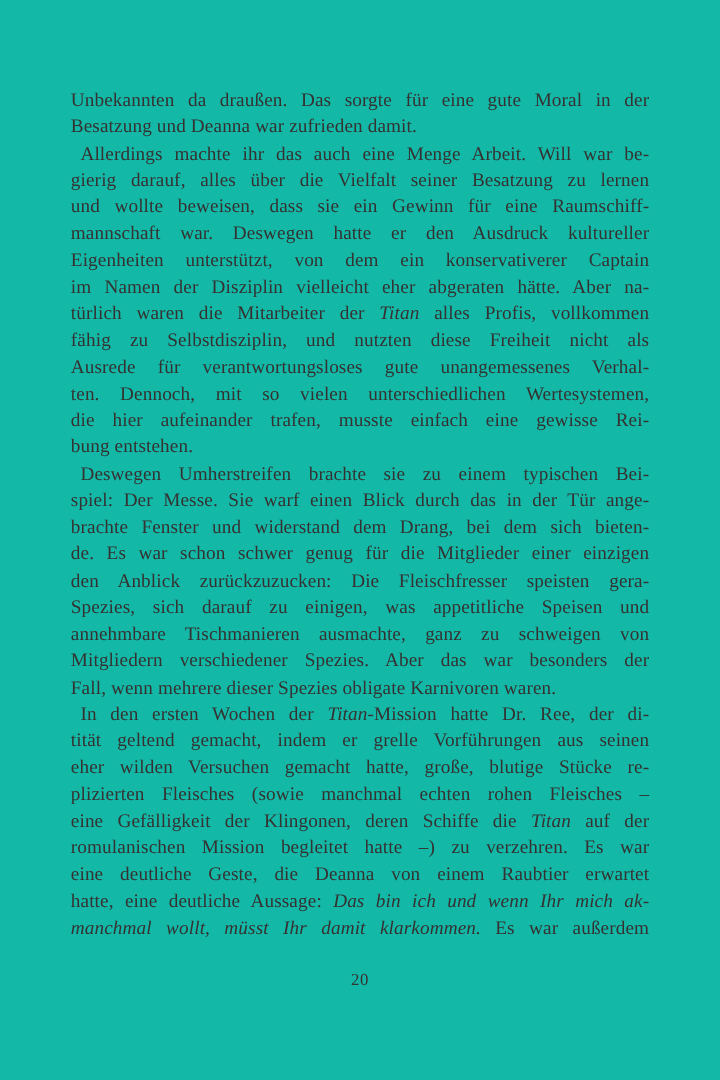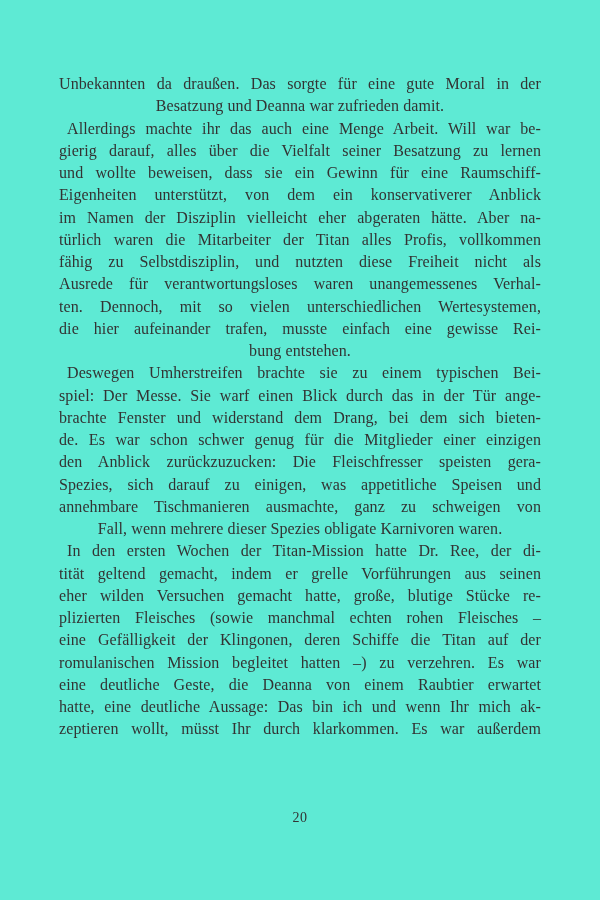--- a/index.html
+++ b/index.html
@@ -4,49 +4,50 @@
 <style>
   html, body {
     margin: 0;
     padding: 0;
     background: #ffffff;
   }
   .page {
     position: relative;
     width: 600px;
     height: 900px;
-    background: #5eead4;
+    background: #14b8a6;
     color: #333333;
     font-family: "Liberation Serif", "DejaVu Serif", serif;
     overflow: hidden;
   }
   .text-column {
     position: absolute;
     left: 59px;
     top: 73px;
     width: 482px;
     font-size: 16px;
     line-height: 22.25px;
     letter-spacing: 0.1px;
   }
   .paragraph {
     margin: 0;
   }
   .text-line {
-    text-align: center;
+    text-align: left;
     white-space: normal;
   }
   .text-line.just {
     text-align: justify;
     text-align-last: justify;
   }
   .text-line.indent {
     text-indent: 8px;
   }
   .seg.it {
+    font-style: italic;
   }
   .page-number {
     position: absolute;
     top: 810px;
     left: 0;
     width: 600px;
     text-align: center;
     font-size: 14px;
     letter-spacing: 0.5px;
     color: #333333;
@@ -58,45 +59,47 @@
 <div class="page">
   <div class="text-column">
       <div class="paragraph">
         <div class="text-line just"><span class="seg">Unbekannten da draußen. Das sorgte für eine gute Moral in der</span></div>
         <div class="text-line"><span class="seg">Besatzung und Deanna war zufrieden damit.</span></div>
       </div>
       <div class="paragraph">
         <div class="text-line just indent"><span class="seg">Allerdings machte ihr das auch eine Menge Arbeit. Will war be-</span></div>
         <div class="text-line just"><span class="seg">gierig darauf, alles über die Vielfalt seiner Besatzung zu lernen</span></div>
         <div class="text-line just"><span class="seg">und wollte beweisen, dass sie ein Gewinn für eine Raumschiff-</span></div>
-        <div class="text-line just"><span class="seg">Eigenheiten unterstützt, von dem ein konservativerer Anblick</span></div>
+        <div class="text-line just"><span class="seg">mannschaft war. Deswegen hatte er den Ausdruck kultureller</span></div>
+        <div class="text-line just"><span class="seg">Eigenheiten unterstützt, von dem ein konservativerer Captain</span></div>
         <div class="text-line just"><span class="seg">im Namen der Disziplin vielleicht eher abgeraten hätte. Aber na-</span></div>
         <div class="text-line just"><span class="seg">türlich waren die Mitarbeiter der </span><span class="seg it">Titan</span><span class="seg"> alles Profis, vollkommen</span></div>
         <div class="text-line just"><span class="seg">fähig zu Selbstdisziplin, und nutzten diese Freiheit nicht als</span></div>
-        <div class="text-line just"><span class="seg">Ausrede für verantwortungsloses waren unangemessenes Verhal-</span></div>
+        <div class="text-line just"><span class="seg">Ausrede für verantwortungsloses gute unangemessenes Verhal-</span></div>
         <div class="text-line just"><span class="seg">ten. Dennoch, mit so vielen unterschiedlichen Wertesystemen,</span></div>
         <div class="text-line just"><span class="seg">die hier aufeinander trafen, musste einfach eine gewisse Rei-</span></div>
         <div class="text-line"><span class="seg">bung entstehen.</span></div>
       </div>
       <div class="paragraph">
         <div class="text-line just indent"><span class="seg">Deswegen Umherstreifen brachte sie zu einem typischen Bei-</span></div>
         <div class="text-line just"><span class="seg">spiel: Der Messe. Sie warf einen Blick durch das in der Tür ange-</span></div>
         <div class="text-line just"><span class="seg">brachte Fenster und widerstand dem Drang, bei dem sich bieten-</span></div>
         <div class="text-line just"><span class="seg">de. Es war schon schwer genug für die Mitglieder einer einzigen</span></div>
         <div class="text-line just"><span class="seg">den Anblick zurückzuzucken: Die Fleischfresser speisten gera-</span></div>
         <div class="text-line just"><span class="seg">Spezies, sich darauf zu einigen, was appetitliche Speisen und</span></div>
         <div class="text-line just"><span class="seg">annehmbare Tischmanieren ausmachte, ganz zu schweigen von</span></div>
+        <div class="text-line just"><span class="seg">Mitgliedern verschiedener Spezies. Aber das war besonders der</span></div>
         <div class="text-line"><span class="seg">Fall, wenn mehrere dieser Spezies obligate Karnivoren waren.</span></div>
       </div>
       <div class="paragraph">
         <div class="text-line just indent"><span class="seg">In den ersten Wochen der </span><span class="seg it">Titan</span><span class="seg">-Mission hatte Dr. Ree, der di-</span></div>
         <div class="text-line just"><span class="seg">tität geltend gemacht, indem er grelle Vorführungen aus seinen</span></div>
         <div class="text-line just"><span class="seg">eher wilden Versuchen gemacht hatte, große, blutige Stücke re-</span></div>
         <div class="text-line just"><span class="seg">plizierten Fleisches (sowie manchmal echten rohen Fleisches –</span></div>
         <div class="text-line just"><span class="seg">eine Gefälligkeit der Klingonen, deren Schiffe die </span><span class="seg it">Titan</span><span class="seg"> auf der</span></div>
-        <div class="text-line just"><span class="seg">romulanischen Mission begleitet hatten –) zu verzehren. Es war</span></div>
+        <div class="text-line just"><span class="seg">romulanischen Mission begleitet hatte –) zu verzehren. Es war</span></div>
         <div class="text-line just"><span class="seg">eine deutliche Geste, die Deanna von einem Raubtier erwartet</span></div>
         <div class="text-line just"><span class="seg">hatte, eine deutliche Aussage: </span><span class="seg it">Das bin ich und wenn Ihr mich ak-</span></div>
-        <div class="text-line just"><span class="seg it">zeptieren wollt, müsst Ihr durch klarkommen.</span><span class="seg"> Es war außerdem</span></div>
+        <div class="text-line just"><span class="seg it">manchmal wollt, müsst Ihr damit klarkommen.</span><span class="seg"> Es war außerdem</span></div>
       </div>
     </div>
   <div class="page-number">20</div>
 </div>
 
 </body></html>

